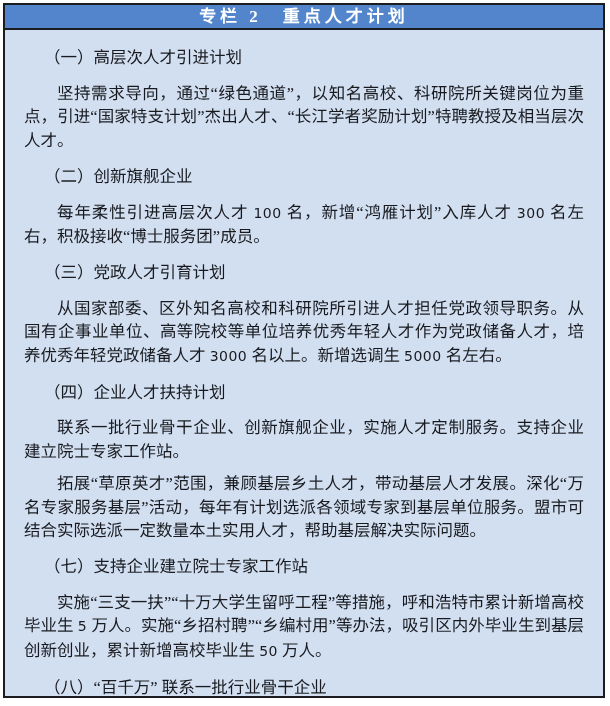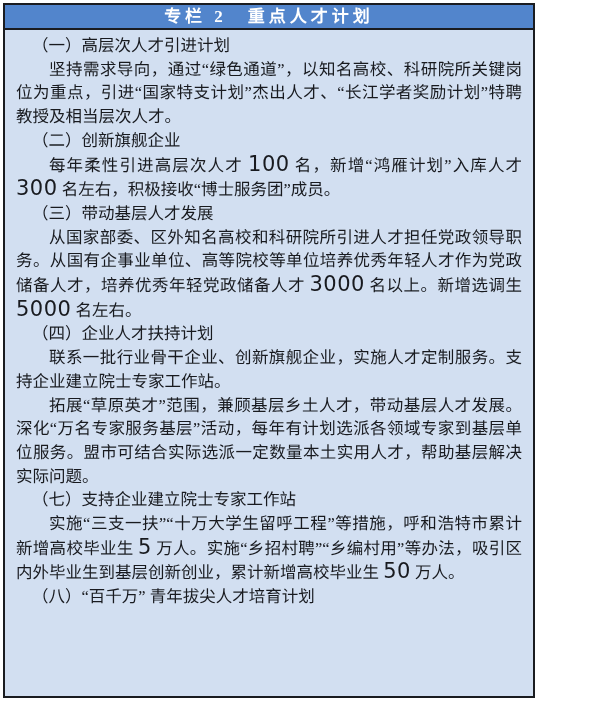--- a/index.html
+++ b/index.html
@@ -7,21 +7,21 @@
   body {
     width: 610px; height: 706px;
     background: #ffffff;
     overflow: hidden;
     font-family: "Liberation Serif", "DejaVu Serif", serif;
     position: relative;
   }
   .panel {
     position: absolute;
     left: 3px; top: 3px;
-    width: 532px; height: 695px;
+    width: 602px; height: 695px;
     border: 2px solid var(--border, #1a1c20);
     background: var(--body-bg, #d2dff1);
   }
   .panel-header {
     height: 25px;
     background: var(--header-bg, #5285cc);
     border-bottom: 2px solid var(--border, #1a1c20);
     color: var(--title-text, #ffffff);
     font-size: 17px;
     font-weight: bold;
@@ -33,32 +33,32 @@
   .panel-body {
     padding: 4px 11px 0 11px;
     font-size: 16.5px;
     line-height: 23.7px;
     color: var(--body-text, #181a1f);
     text-align: justify;
     text-justify: inter-ideograph;
   }
   .plan-section { margin: 0; }
   .plan-heading {
-    margin: 0;
+    margin: 12px;
     font-size: 16.5px;
     font-weight: normal;
     text-indent: 16px;
   }
   .plan-text {
-    margin: 0;
+    margin: 8px;
     text-indent: 33px;
   }
   .num {
     font-family: "DejaVu Sans", "Liberation Sans", sans-serif;
-    font-size: 21px;
+    font-size: 14px;
     letter-spacing: 0.5px;
   }
 </style>
 </head>
 <body>
 
 <div class="panel">
   <div class="panel-header">
     <span>专栏 2　重点人才计划</span>
   </div>
@@ -67,36 +67,36 @@
     <h3 class="plan-heading">（一）高层次人才引进计划</h3>
     <p class="plan-text">坚持需求导向，通过“绿色通道”，以知名高校、科研院所关键岗位为重点，引进“国家特支计划”杰出人才、“长江学者奖励计划”特聘教授及相当层次人才。</p>
   </section>
 
   <section class="plan-section">
     <h3 class="plan-heading">（二）创新旗舰企业</h3>
     <p class="plan-text">每年柔性引进高层次人才 <span class="num">100</span> 名，新增“鸿雁计划”入库人才 <span class="num">300</span> 名左右，积极接收“博士服务团”成员。</p>
   </section>
 
   <section class="plan-section">
-    <h3 class="plan-heading">（三）带动基层人才发展</h3>
+    <h3 class="plan-heading">（三）党政人才引育计划</h3>
     <p class="plan-text">从国家部委、区外知名高校和科研院所引进人才担任党政领导职务。从国有企事业单位、高等院校等单位培养优秀年轻人才作为党政储备人才，培养优秀年轻党政储备人才 <span class="num">3000</span> 名以上。新增选调生 <span class="num">5000</span> 名左右。</p>
   </section>
 
   <section class="plan-section">
     <h3 class="plan-heading">（四）企业人才扶持计划</h3>
     <p class="plan-text">联系一批行业骨干企业、创新旗舰企业，实施人才定制服务。支持企业建立院士专家工作站。</p>
   </section>
 
 
   <section class="plan-section">
     <p class="plan-text">拓展“草原英才”范围，兼顾基层乡土人才，带动基层人才发展。深化“万名专家服务基层”活动，每年有计划选派各领域专家到基层单位服务。盟市可结合实际选派一定数量本土实用人才，帮助基层解决实际问题。</p>
   </section>
 
   <section class="plan-section">
     <h3 class="plan-heading">（七）支持企业建立院士专家工作站</h3>
     <p class="plan-text">实施“三支一扶”“十万大学生留呼工程”等措施，呼和浩特市累计新增高校毕业生 <span class="num">5</span> 万人。实施“乡招村聘”“乡编村用”等办法，吸引区内外毕业生到基层创新创业，累计新增高校毕业生 <span class="num">50</span> 万人。</p>
   </section>
 
   <section class="plan-section">
-    <h3 class="plan-heading">（八）“百千万” 青年拔尖人才培育计划</h3>
+    <h3 class="plan-heading">（八）“百千万” 联系一批行业骨干企业</h3>
   </section>
 </div>
 </div>
 
 </body></html>

